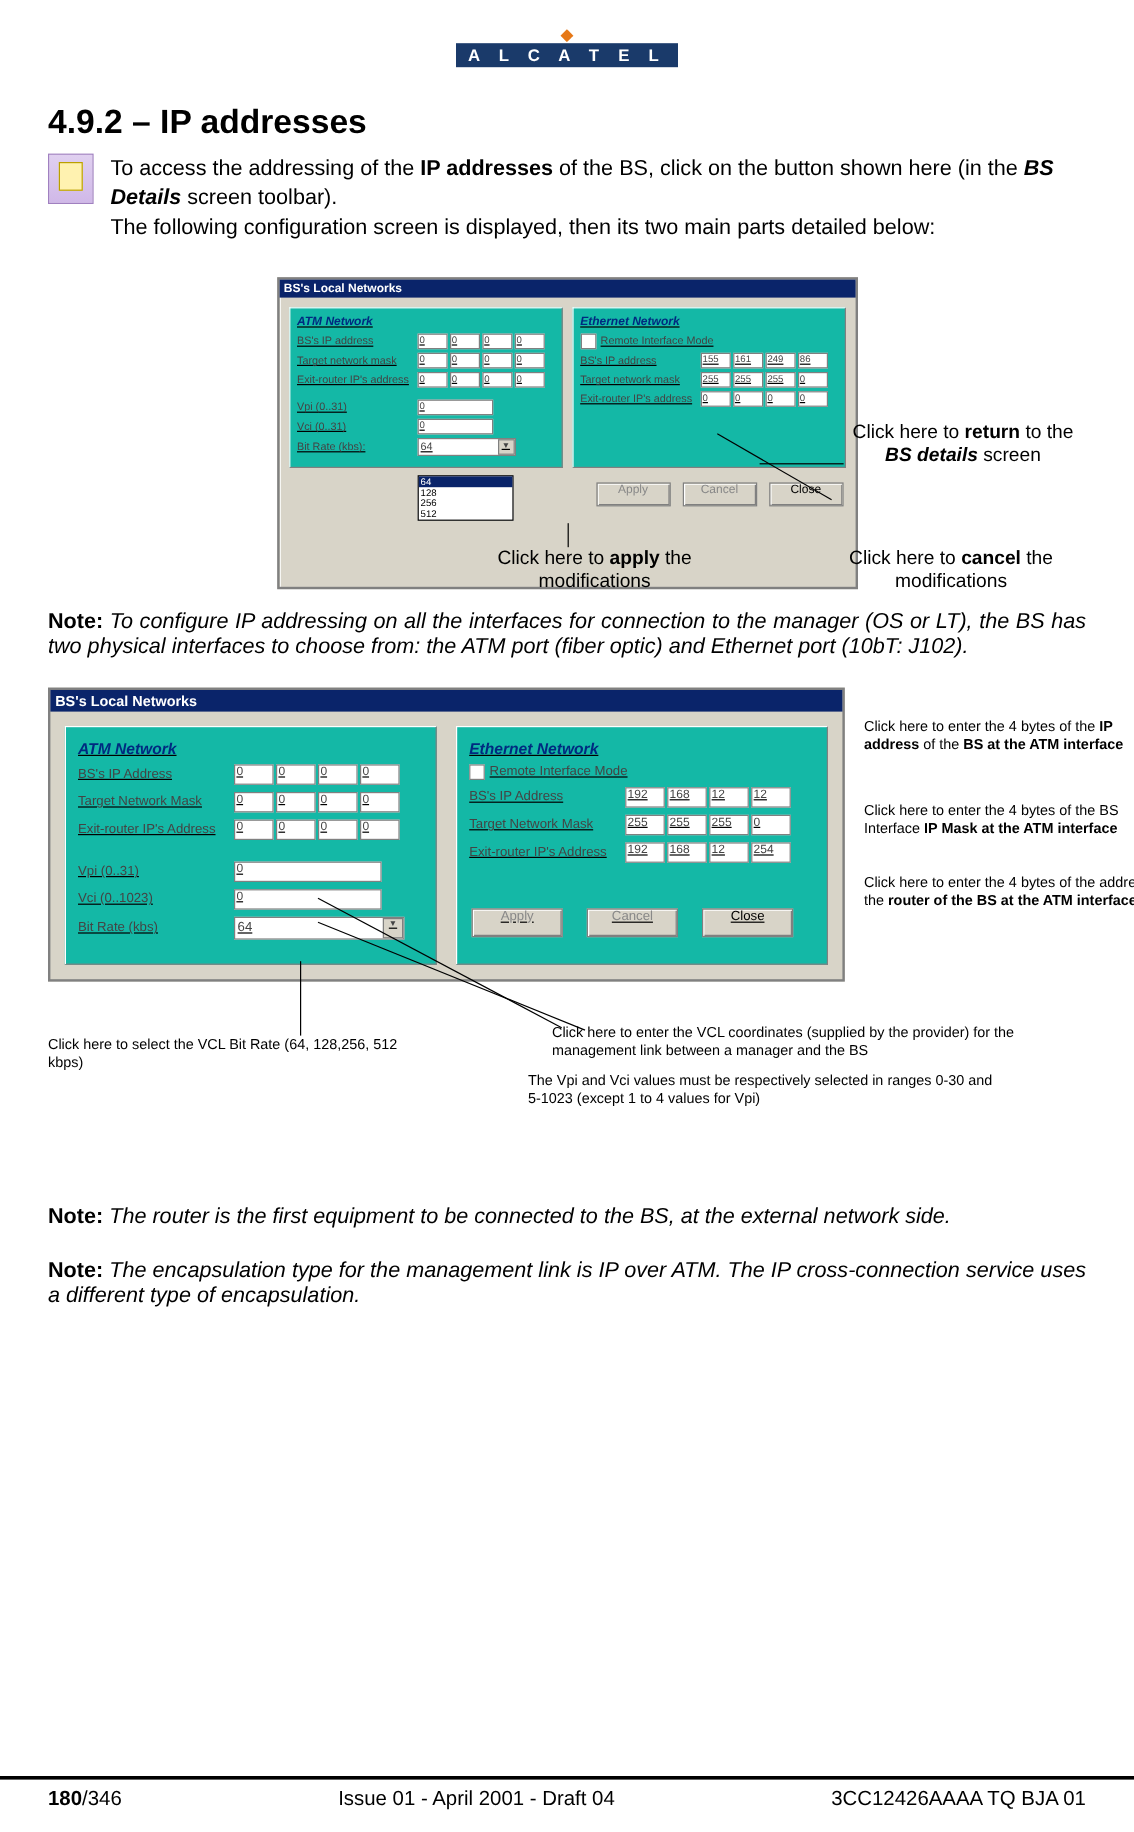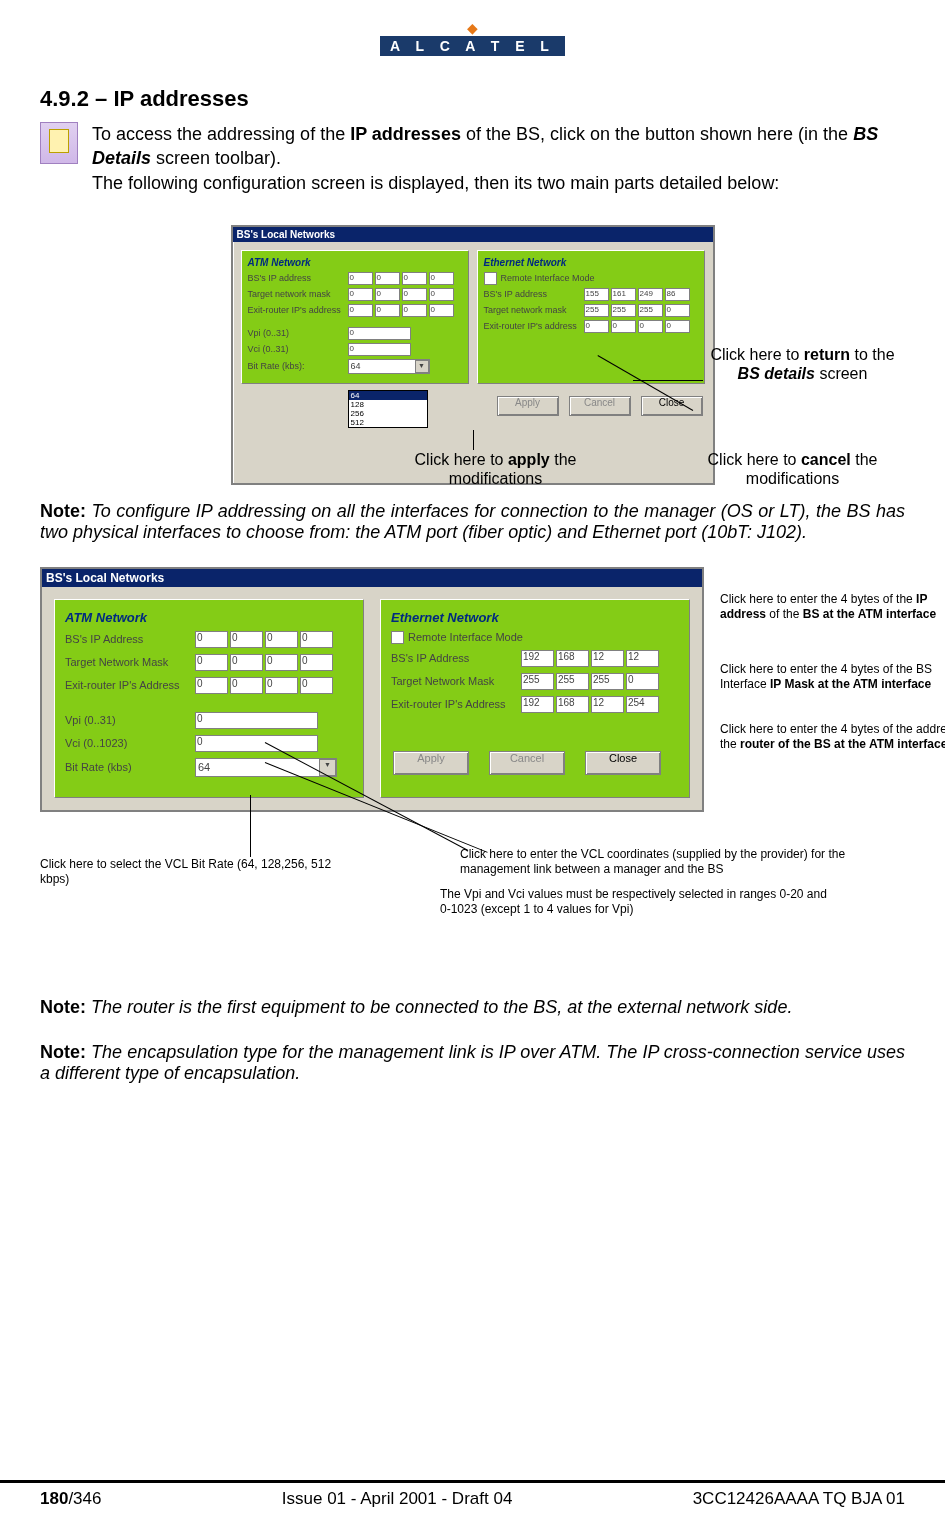--- a/index.html
+++ b/index.html
@@ -29,21 +29,21 @@
     color: #fff;
     padding: 2px 10px;
     font-weight: bold;
   }
   .brand-diamond {
     color: #e67817;
     font-size: 14px;
   }
   .section-num {
     font-weight: bold;
-    font-size: 22px;
+    font-size: 28px;
     margin: 20px 0 10px 0;
   }
   .intro-row {
     display: flex;
     gap: 14px;
     margin: 10px 0 30px 0;
   }
   .mini-icon {
     width: 36px;
     height: 40px;
@@ -97,21 +97,22 @@
     display: flex;
     gap: 8px;
     padding: 8px;
   }
   .pane {
     border: 1px solid #808080;
     border-top: 1px solid #fff;
     border-left: 1px solid #fff;
     padding: 6px;
     flex: 1;
-    background: #84cc16;
+    background: #14b8a6;
+    text-decoration: underline;
   }
   .pane-title {
     color: #002a80;
     font-weight: bold;
     font-style: italic;
     margin-bottom: 4px;
     font-size: 10px;
   }
   .row { display: flex; align-items: center; margin: 3px 0; font-size: 9px; color:#444;}
   .lbl { width: 100px; }
@@ -446,21 +447,21 @@
       <div class="thin-line" style="left:632px; top:110px; width:48px;"></div>
       <div class="thin-line" style="left:632px; top:145px; width:48px;"></div>
 
       <div class="bottom-callout" style="left:0; top:290px; width:320px;">
         <span>Click here to select the VCL Bit Rate (64, 128,256, 512 kbps)</span>
       </div>
       <div class="bottom-callout" style="left:420px; top:280px; width:440px;">
         <span>Click here to enter the VCL coordinates (supplied by the provider) for the management link between a manager and the BS</span>
       </div>
       <div class="bottom-callout" style="left:400px; top:320px; width:400px;">
-        <span>The Vpi and Vci values must be respectively selected in ranges 0-20 and 0-1023 (except 1 to 4 values for Vpi)</span>
+        <span>The Vpi and Vci values must be respectively selected in ranges 0-30 and 5-1023 (except 1 to 4 values for Vpi)</span>
       </div>
       <div class="thin-line" style="left:210px; top:228px; width:1px; height:62px;"></div>
       <div class="thin-line" style="left:225px; top:175px; width:230px; height:1px; transform:rotate(28deg); transform-origin:left;"></div>
       <div class="thin-line" style="left:225px; top:195px; width:240px; height:1px; transform:rotate(22deg); transform-origin:left;"></div>
     </div>
 
     <div class="note" style="margin-top:70px;">
       <span class="label">Note:</span><span> The router is the first equipment to be connected to the BS, at the external network side.</span>
     </div>
 

